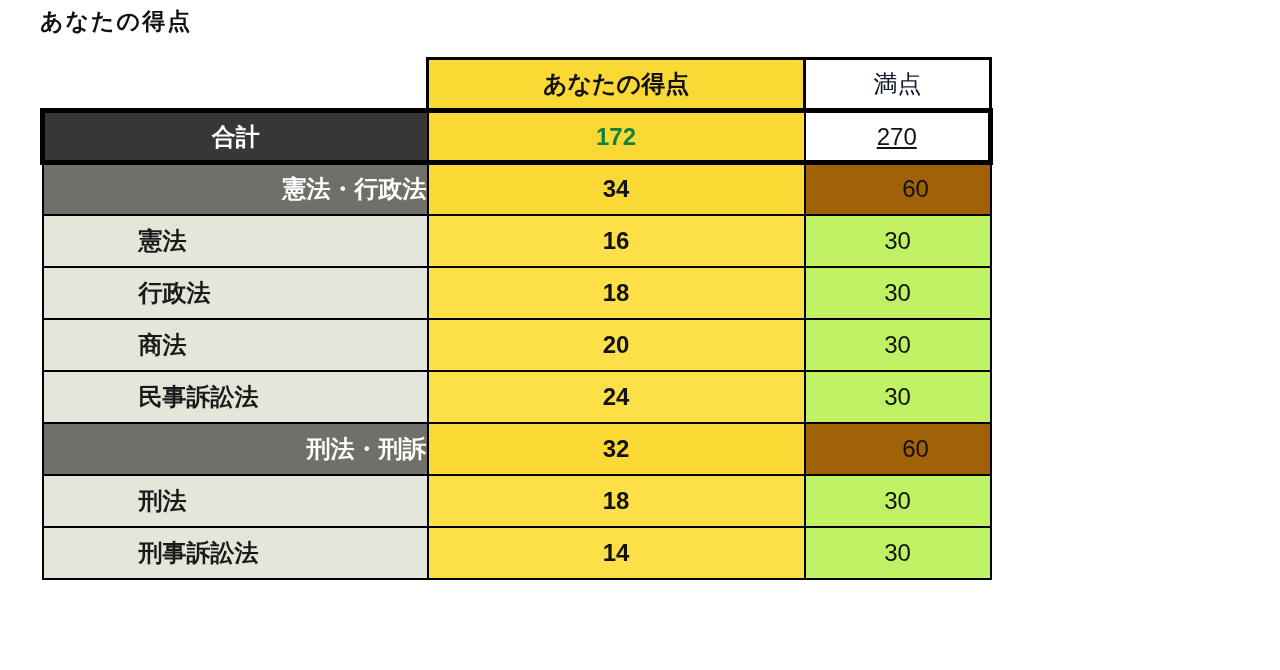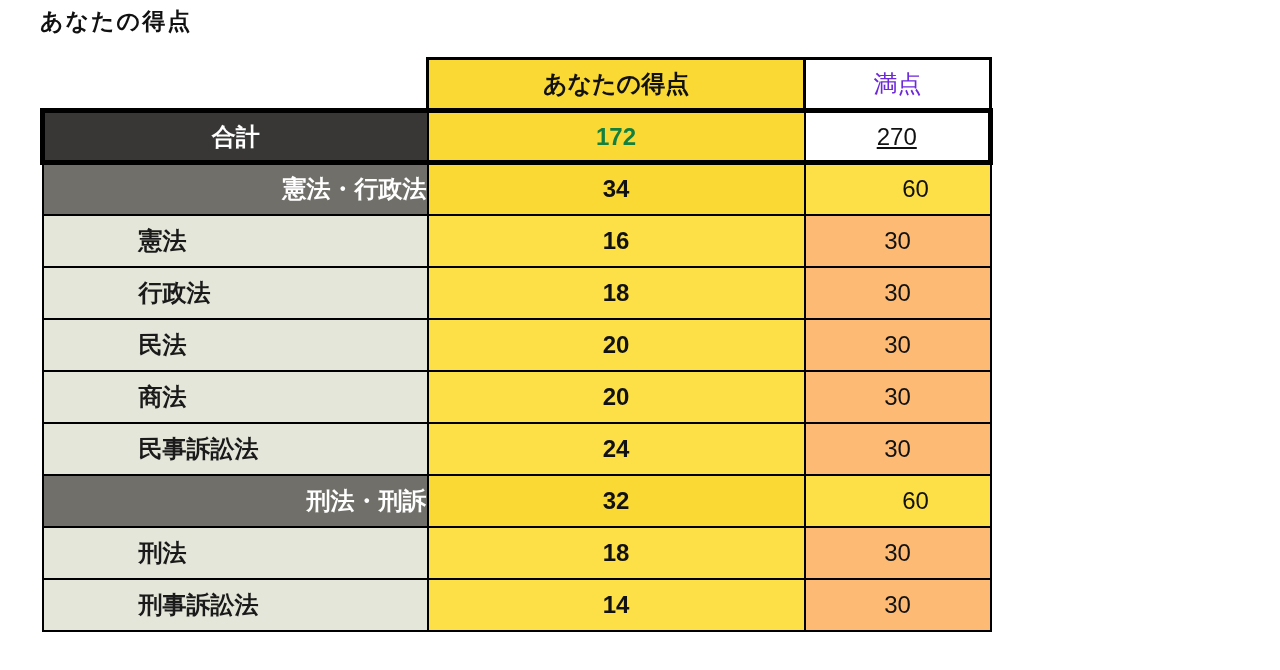--- a/index.html
+++ b/index.html
@@ -58,21 +58,21 @@
     height: 52px;
   }
   th.score-header {
     background: #FAD935;
     font-weight: bold;
     color: #111111;
   }
   th.max-header {
     background: #ffffff;
     font-weight: normal;
-    color: #6d28d9;
+    color: #0f172a;
   }
 
   
   tr.total-row td, tr.total-row th {
     border-top-width: 5px;
     border-bottom-width: 5px;
   }
   tr.total-row .label-cell {
     border-left-width: 5px;
     background: #383736;
@@ -98,40 +98,40 @@
     font-weight: bold;
     text-align: right;
     padding-left: 30px;
   }
   tr.category-row .score-cell {
     background: #FAD935;
     font-weight: bold;
     color: #111111;
   }
   tr.category-row .max-cell {
-    background: #fde047;
+    background: #a16207;
     font-weight: normal;
     padding-left: 36px;
   }
 
   
   tr.sub-row .label-cell {
     background: #E4E6D9;
     color: #1a1a1a;
     font-weight: bold;
     text-align: left;
     padding-left: 95px;
   }
   tr.sub-row .score-cell {
     background: #fde047;
     font-weight: bold;
     color: #111111;
   }
   tr.sub-row .max-cell {
-    background: #fdba74;
+    background: #bef264;
     font-weight: normal;
     margin-top: 31px;
   }
 </style>
 </head>
 <body>
 
 <div class="page-title">あなたの得点</div>
 
 <table class="score-table">
@@ -165,25 +165,20 @@
       <td class="max-cell">30</td>
     </tr>
 
     <tr class="sub-row">
       <td class="label-cell">行政法</td>
       <td class="score-cell">18</td>
       <td class="max-cell">30</td>
     </tr>
 
 
-    <tr class="sub-row">
-      <td class="label-cell">民法</td>
-      <td class="score-cell">20</td>
-      <td class="max-cell">30</td>
-    </tr>
 
     <tr class="sub-row">
       <td class="label-cell">商法</td>
       <td class="score-cell">20</td>
       <td class="max-cell">30</td>
     </tr>
 
     <tr class="sub-row">
       <td class="label-cell">民事訴訟法</td>
       <td class="score-cell">24</td>

